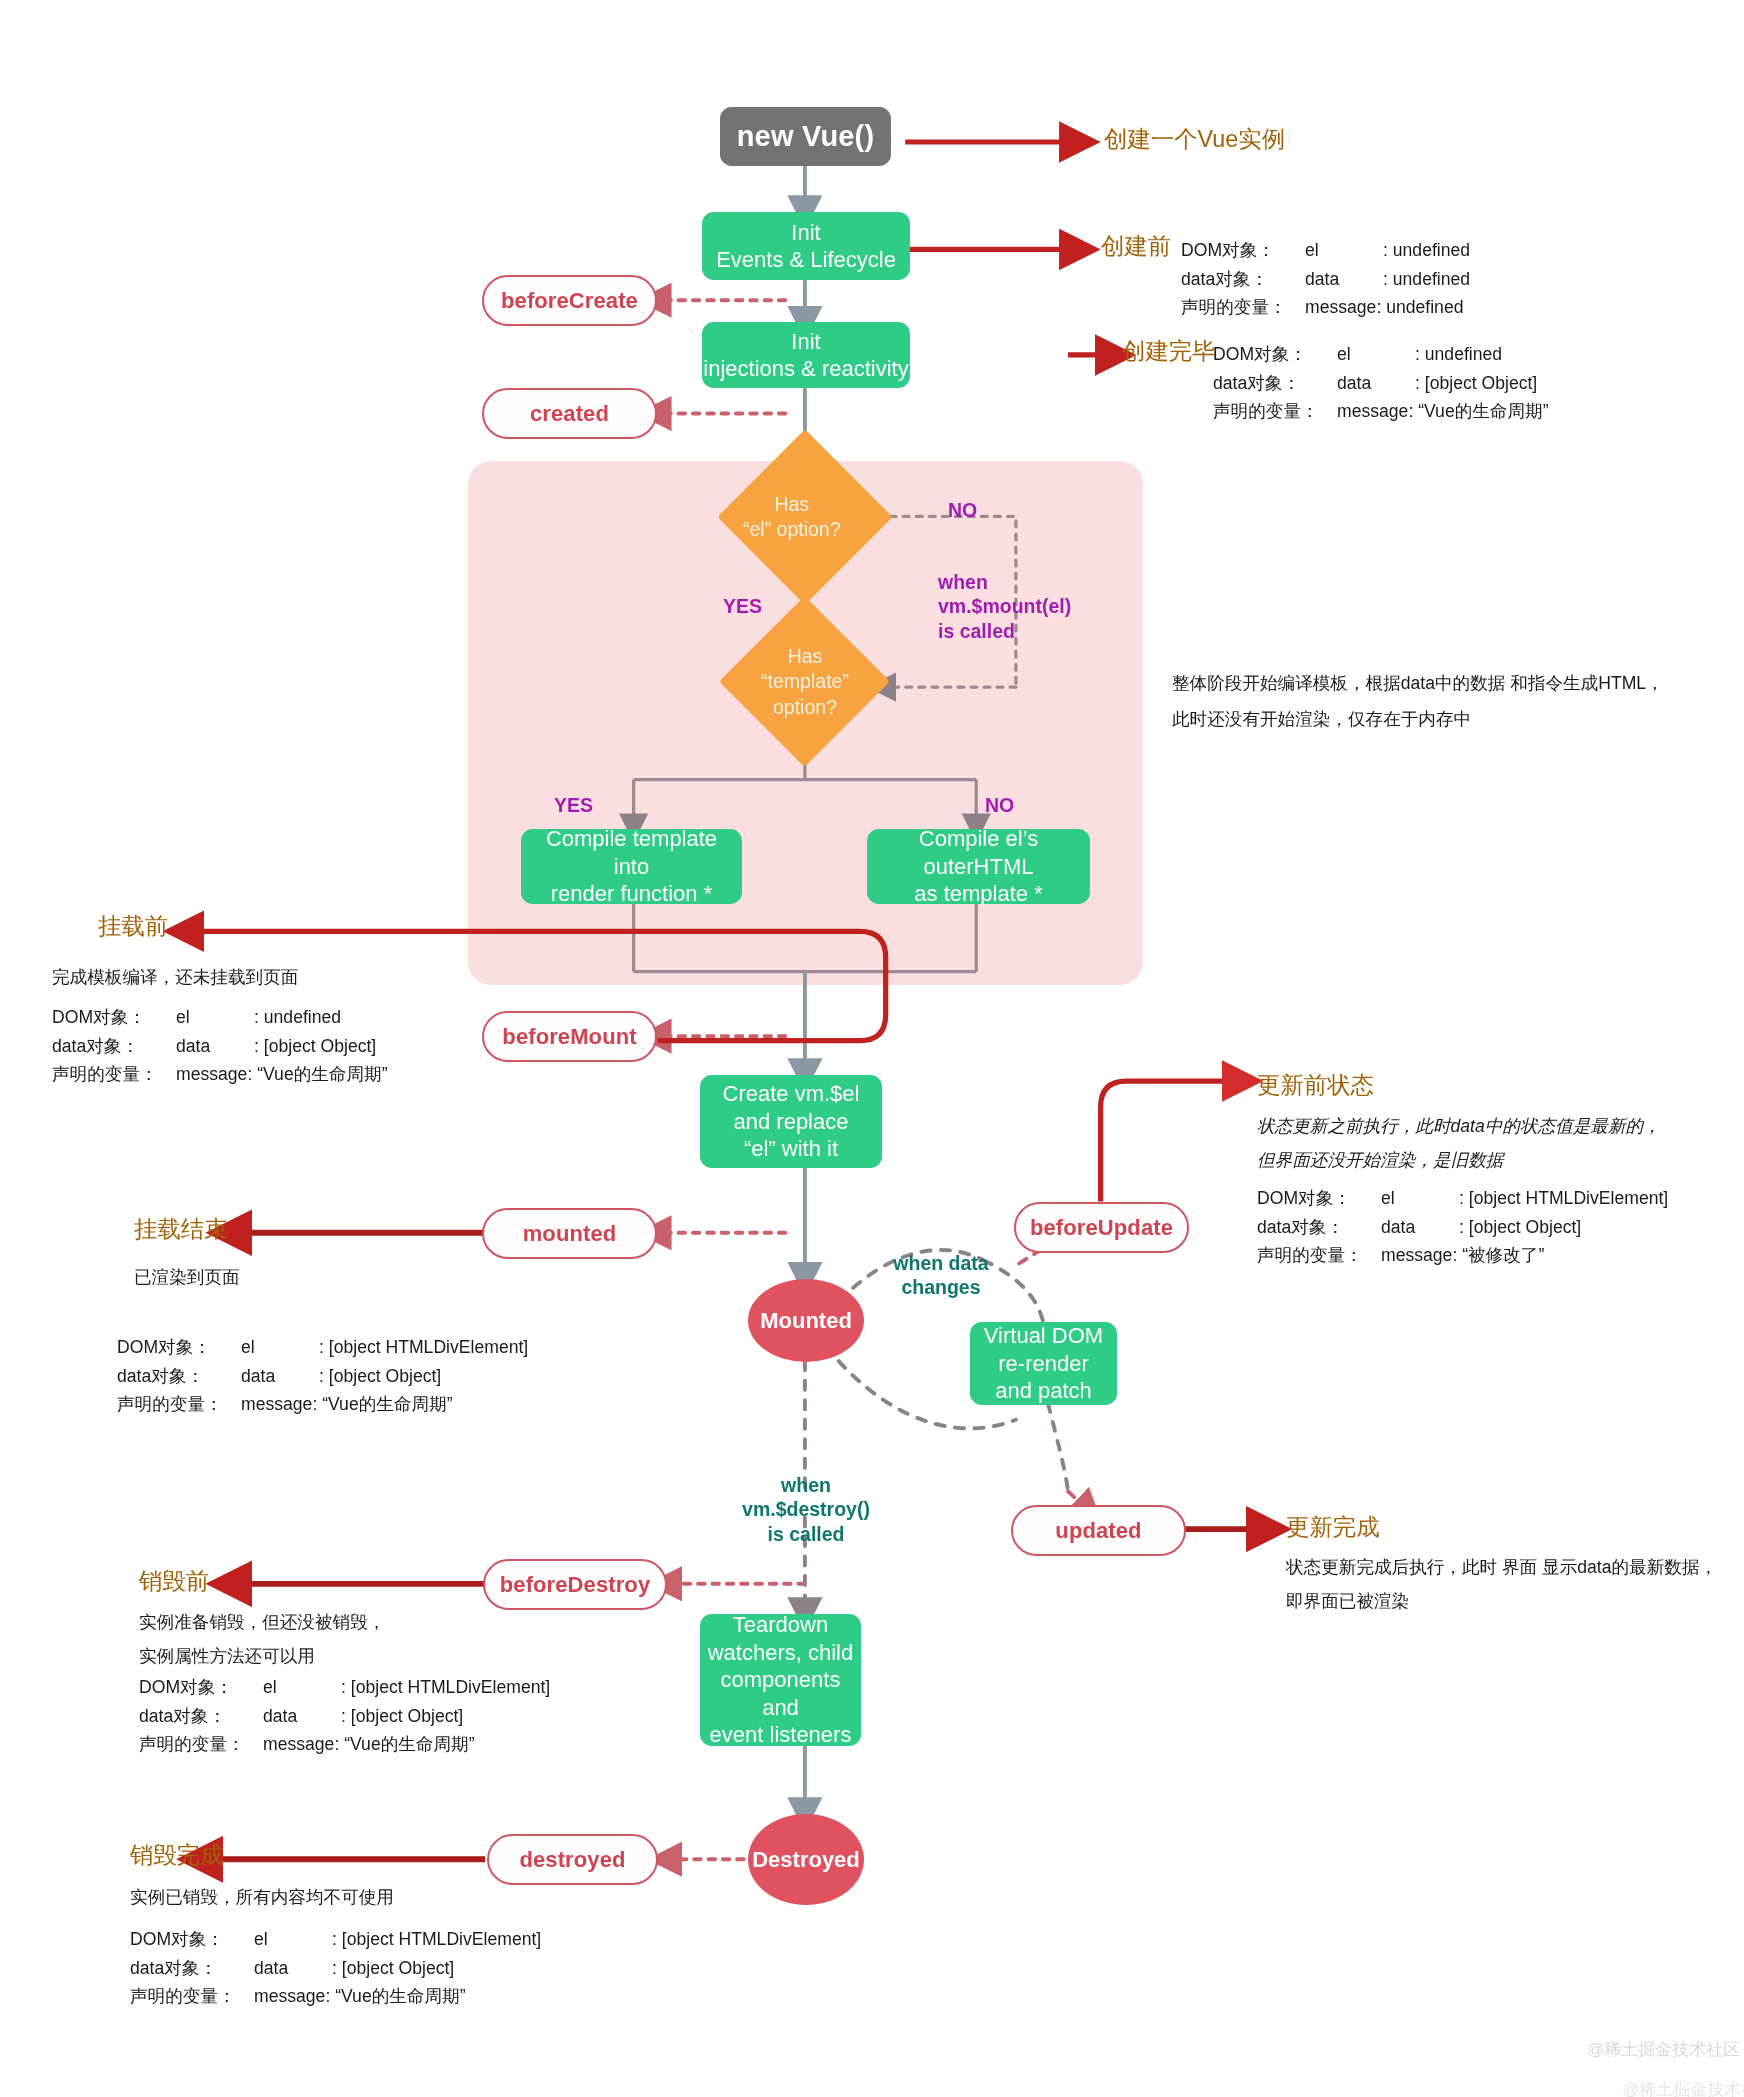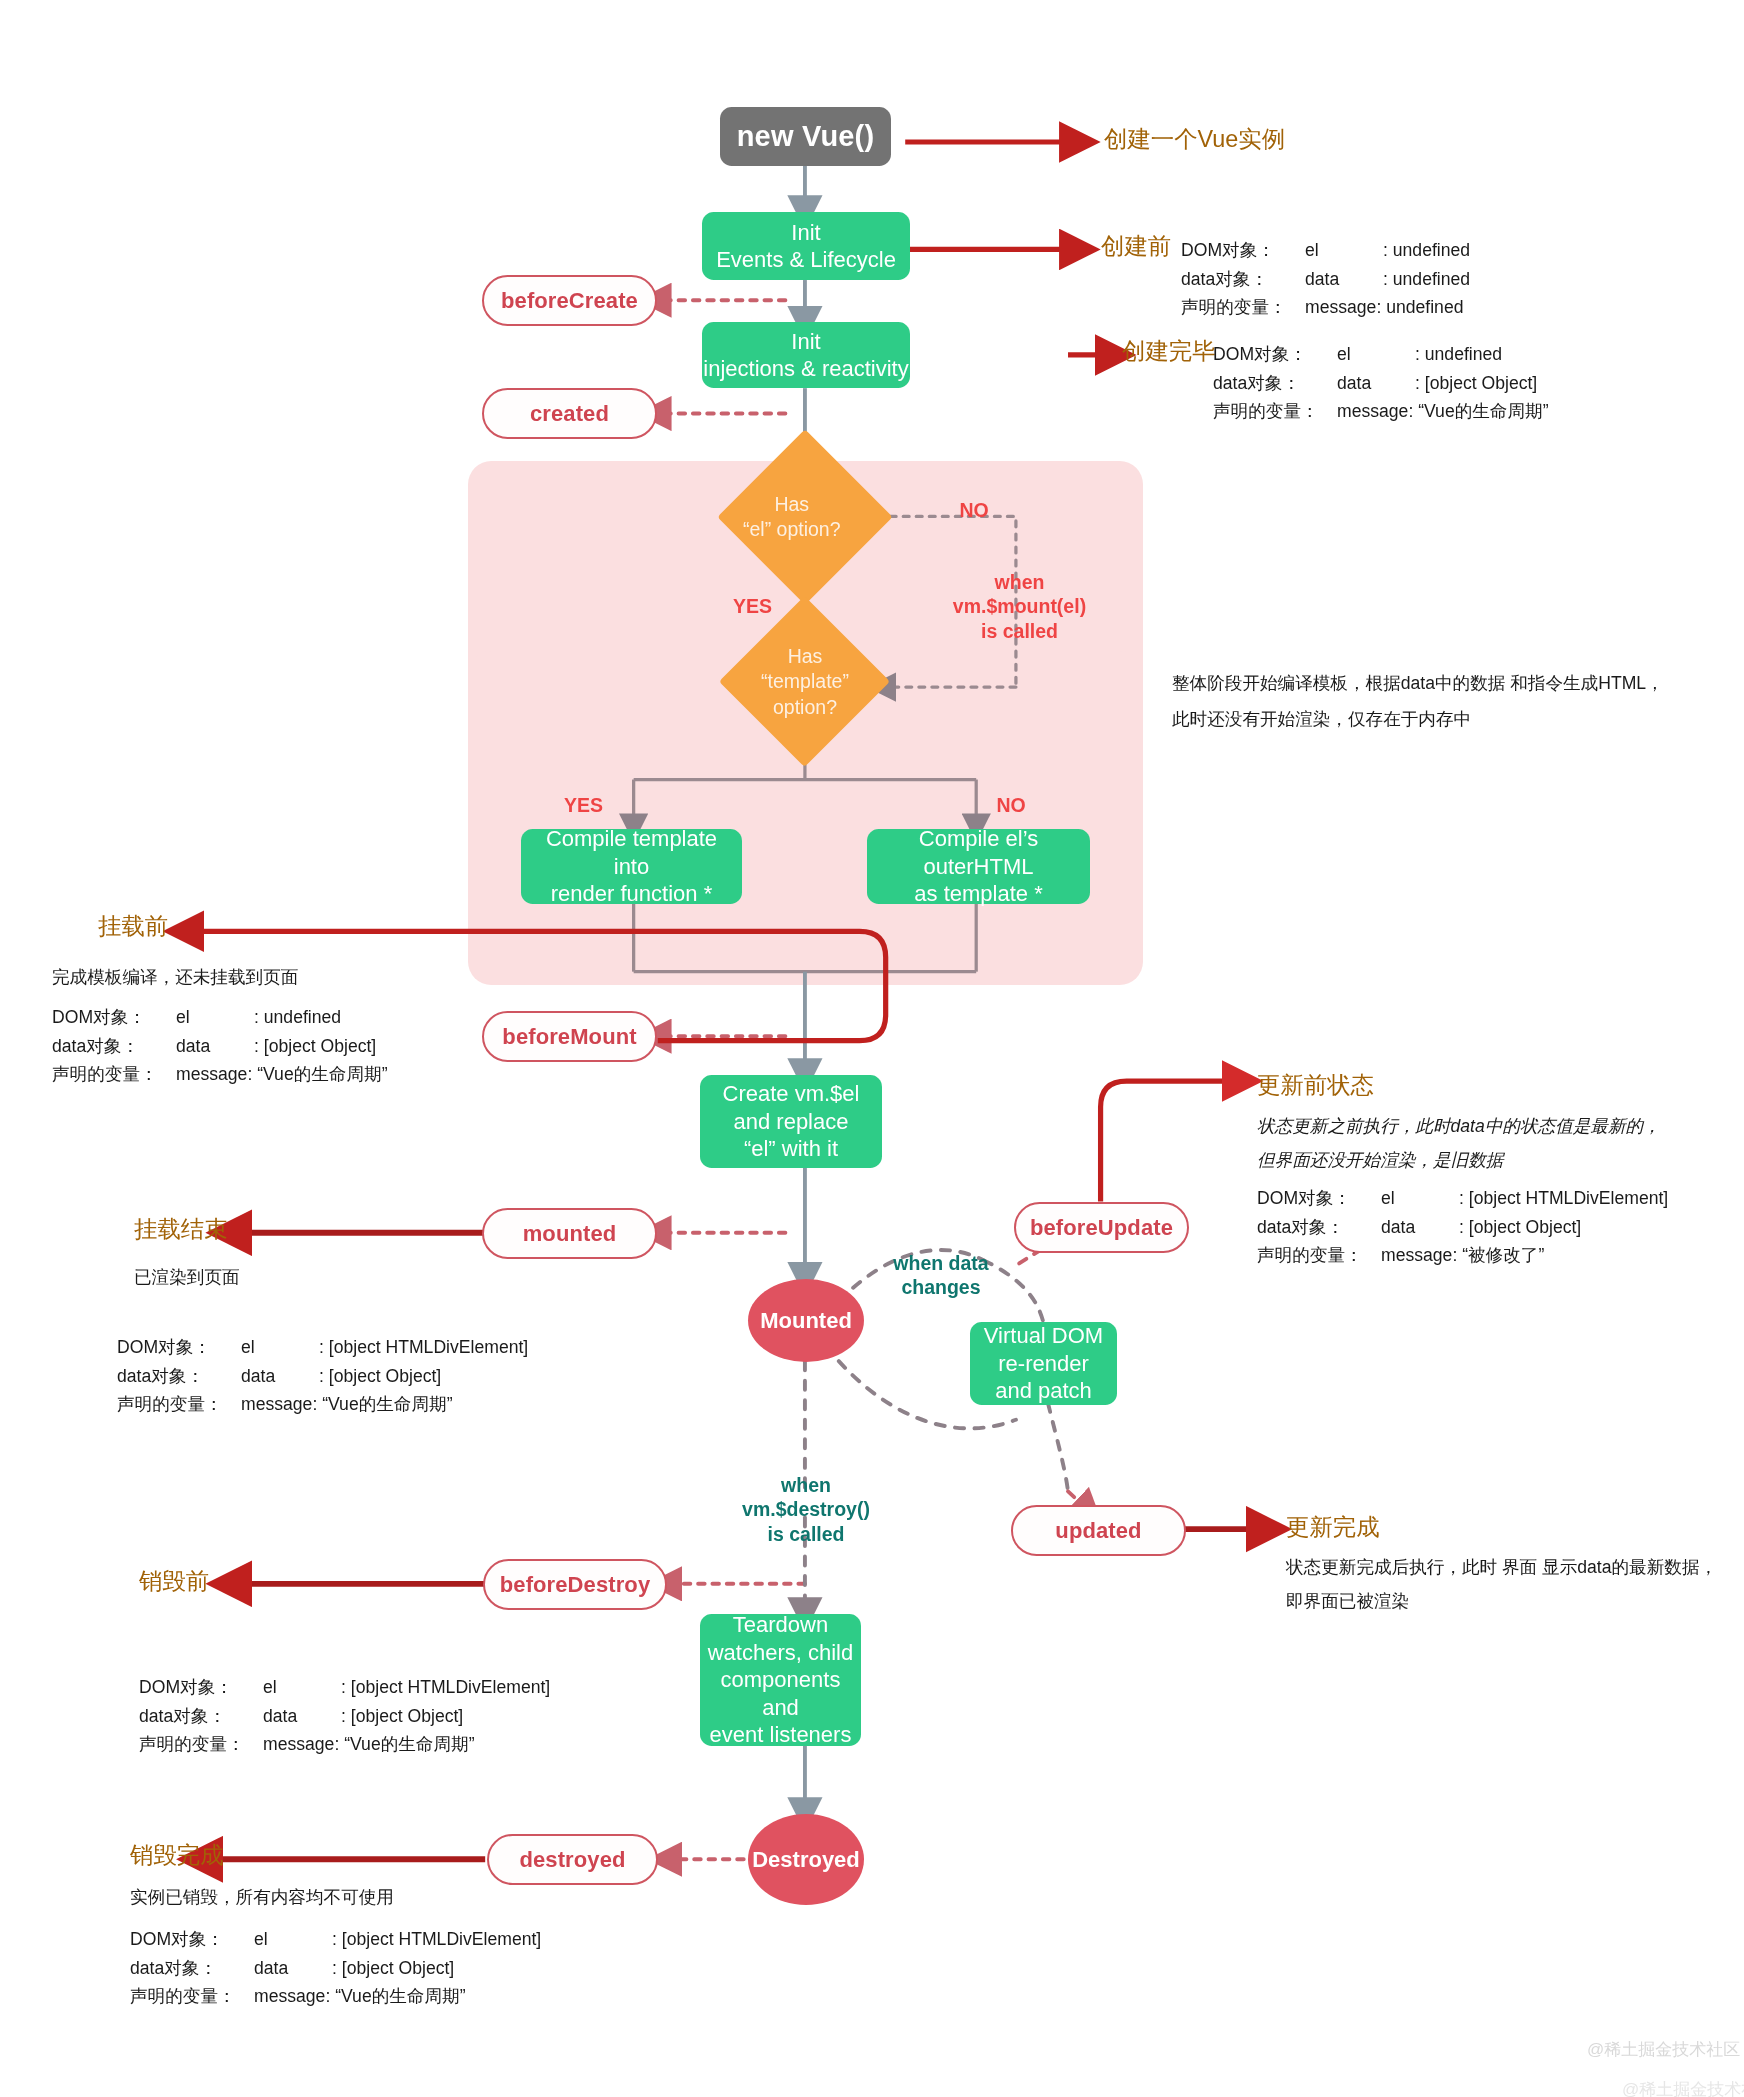--- a/index.html
+++ b/index.html
@@ -31,21 +31,21 @@
   .pink-region{background:#fbdfe0;border-radius:23.4px;}
 
   
   .pill{
     border:2.6px solid #cf5560;background:#fffdfd;border-radius:26px;
     display:flex;align-items:center;justify-content:center;
     color:#cf4450;font-weight:700;font-size:22px;letter-spacing:0.1px;
   }
 
   
-  .edge-label{color:#ef4444;font-weight:700;font-size:19.5px;line-height:1.25;text-align:center;}
+  .edge-label{color:#a21caf;font-weight:700;font-size:19.5px;line-height:1.25;}
   .edge-label-grey{color:#0f766e;font-weight:700;font-size:19.5px;line-height:1.25;text-align:center;}
 
   
   .cn-title{color:#a16207;font-size:23.4px;line-height:1.2;white-space:nowrap;}
   .cn-note{color:#1a1a1a;font-size:17.6px;line-height:1.55;white-space:nowrap;}
   .kv{display:flex;font-size:17.6px;color:#1a1a1a;line-height:1.62;white-space:nowrap;}
   .kv .k{width:124px;flex:none;}
   .kv .n{width:78px;flex:none;}
   .kv .v{flex:none;}
 
@@ -401,20 +401,24 @@
     <span>更新完成</span>
   </div>
   <div class="abs cn-note" style="left:1286px;top:1554px;">
     <div>状态更新完成后执行，此时 界面 显示data的最新数据，</div>
     <div style="margin-top:6.5px;">即界面已被渲染</div>
   </div>
 
   <div class="abs cn-title" style="left:139px;top:1567px;">
     <span>销毁前</span>
   </div>
+  <div class="abs cn-note" style="left:139px;top:1609px;">
+    <div>实例准备销毁，但还没被销毁，</div>
+    <div style="margin-top:6.5px;">实例属性方法还可以用</div>
+  </div>
   <div class="abs" style="left:139px;top:1673px;">
     <div class="kv">
         <span class="k">DOM对象：</span>
         <span class="n">el</span>
         <span class="v">: [object HTMLDivElement]</span>
       </div>
     <div class="kv">
         <span class="k">data对象：</span>
         <span class="n">data</span>
         <span class="v">: [object Object]</span>

